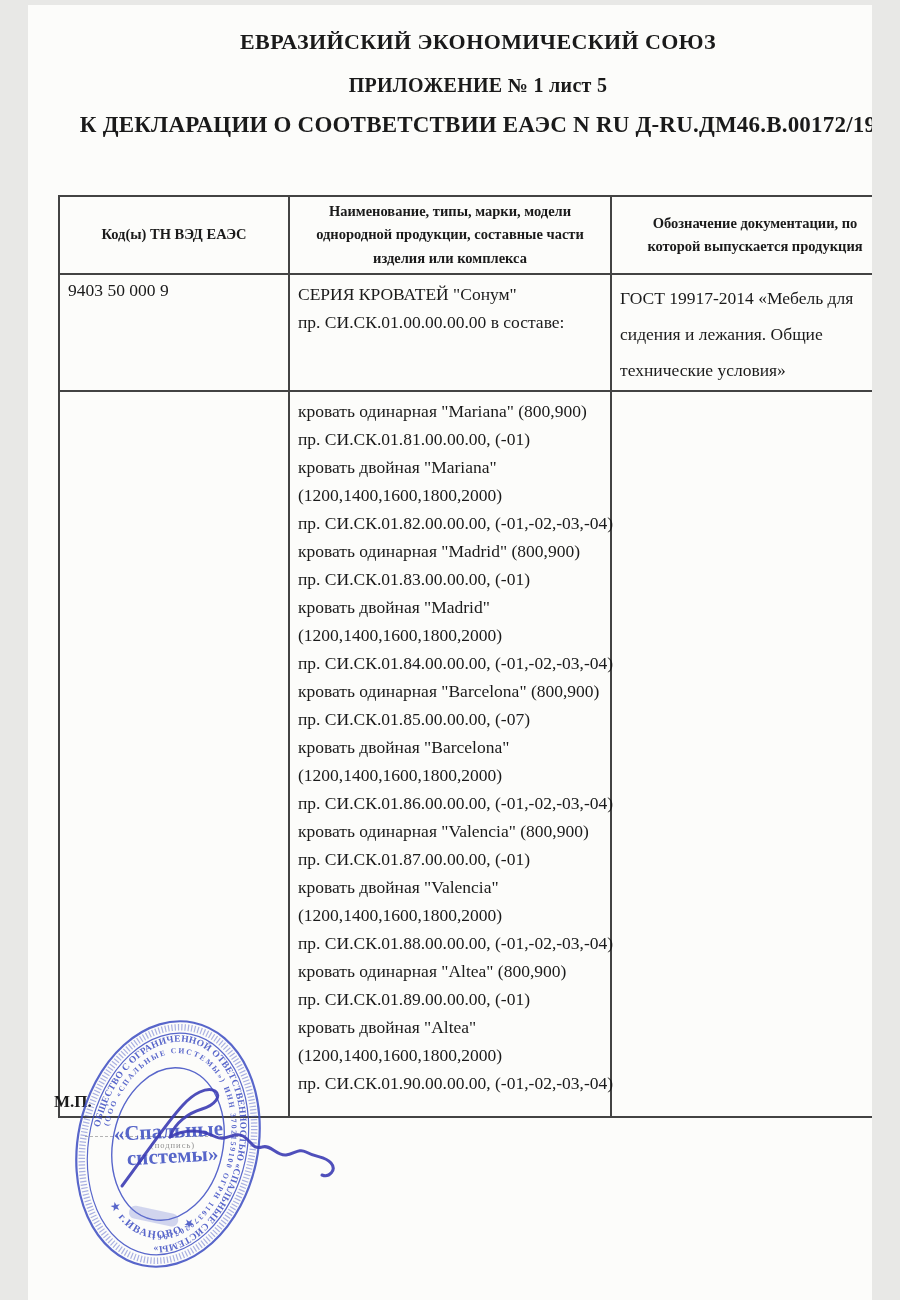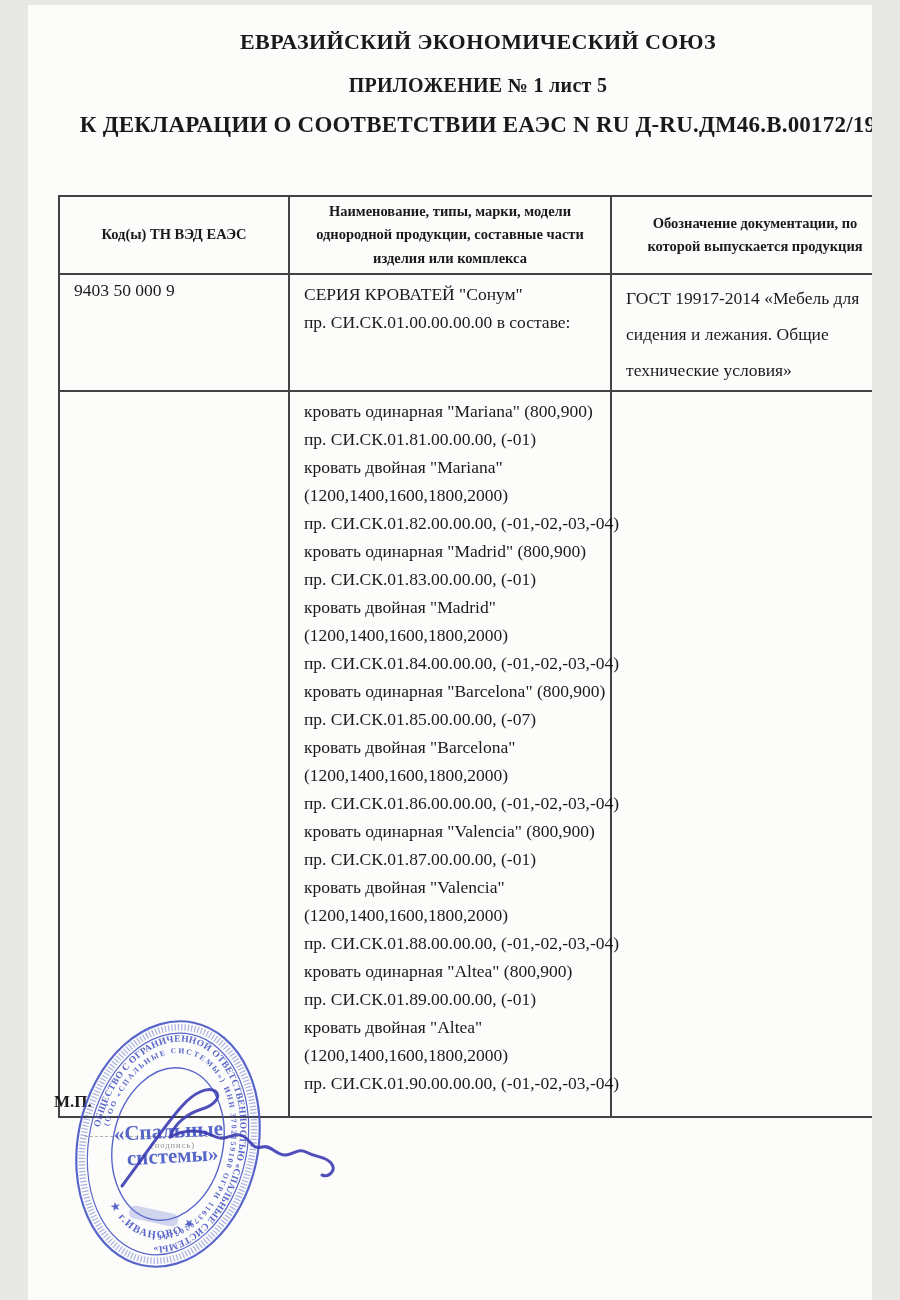--- a/index.html
+++ b/index.html
@@ -14,21 +14,21 @@
   .hdr1 { font-size:22px; font-weight:bold; letter-spacing:.4px; margin-bottom:19px; }
   .hdr2 { font-size:20px; font-weight:bold; letter-spacing:.3px; margin-bottom:15px; }
   .hdr3 { font-size:23px; font-weight:bold; letter-spacing:.2px; }
   .caption { position:absolute; top:160px; left:30px; width:840px; text-align:center; font-size:16.5px; }
   
   table.products { position:absolute; left:30px; top:190px; width:840px;
     border-collapse:collapse; table-layout:fixed; }
   table.products th, table.products td { border:2px solid #434343; vertical-align:top; }
   table.products th { font-size:14.5px; font-weight:bold; line-height:1.62;
     text-align:center; vertical-align:middle; padding:3px 14px; }
-  table.products td { font-size:17.5px; padding:5px 6px 2px 14px; }
+  table.products td { font-size:17.5px; padding:5px 6px 2px 8px; }
   tr.hdr-row   { height:75px; }
   tr.row-one   { height:67px; }
   tr.row-two   { height:726px; }
   .cell-lines div { line-height:28px; white-space:nowrap; }
   .row-two td { padding-top:9px; }
   .docs-cell { line-height:36px; padding-right:4px; }
   .bottom-border-ext { position:absolute; left:868px; top:1056px; width:22px; height:2px; background:#434343; }
   
   .mp-label { position:absolute; left:26px; top:1087px; font-size:17px; font-weight:bold;font-family:Liberation Serif, serif; }
   .sig-line { position:absolute; left:57px; top:1131px; width:158px; border-top:1px dashed #b3b3b3; }

